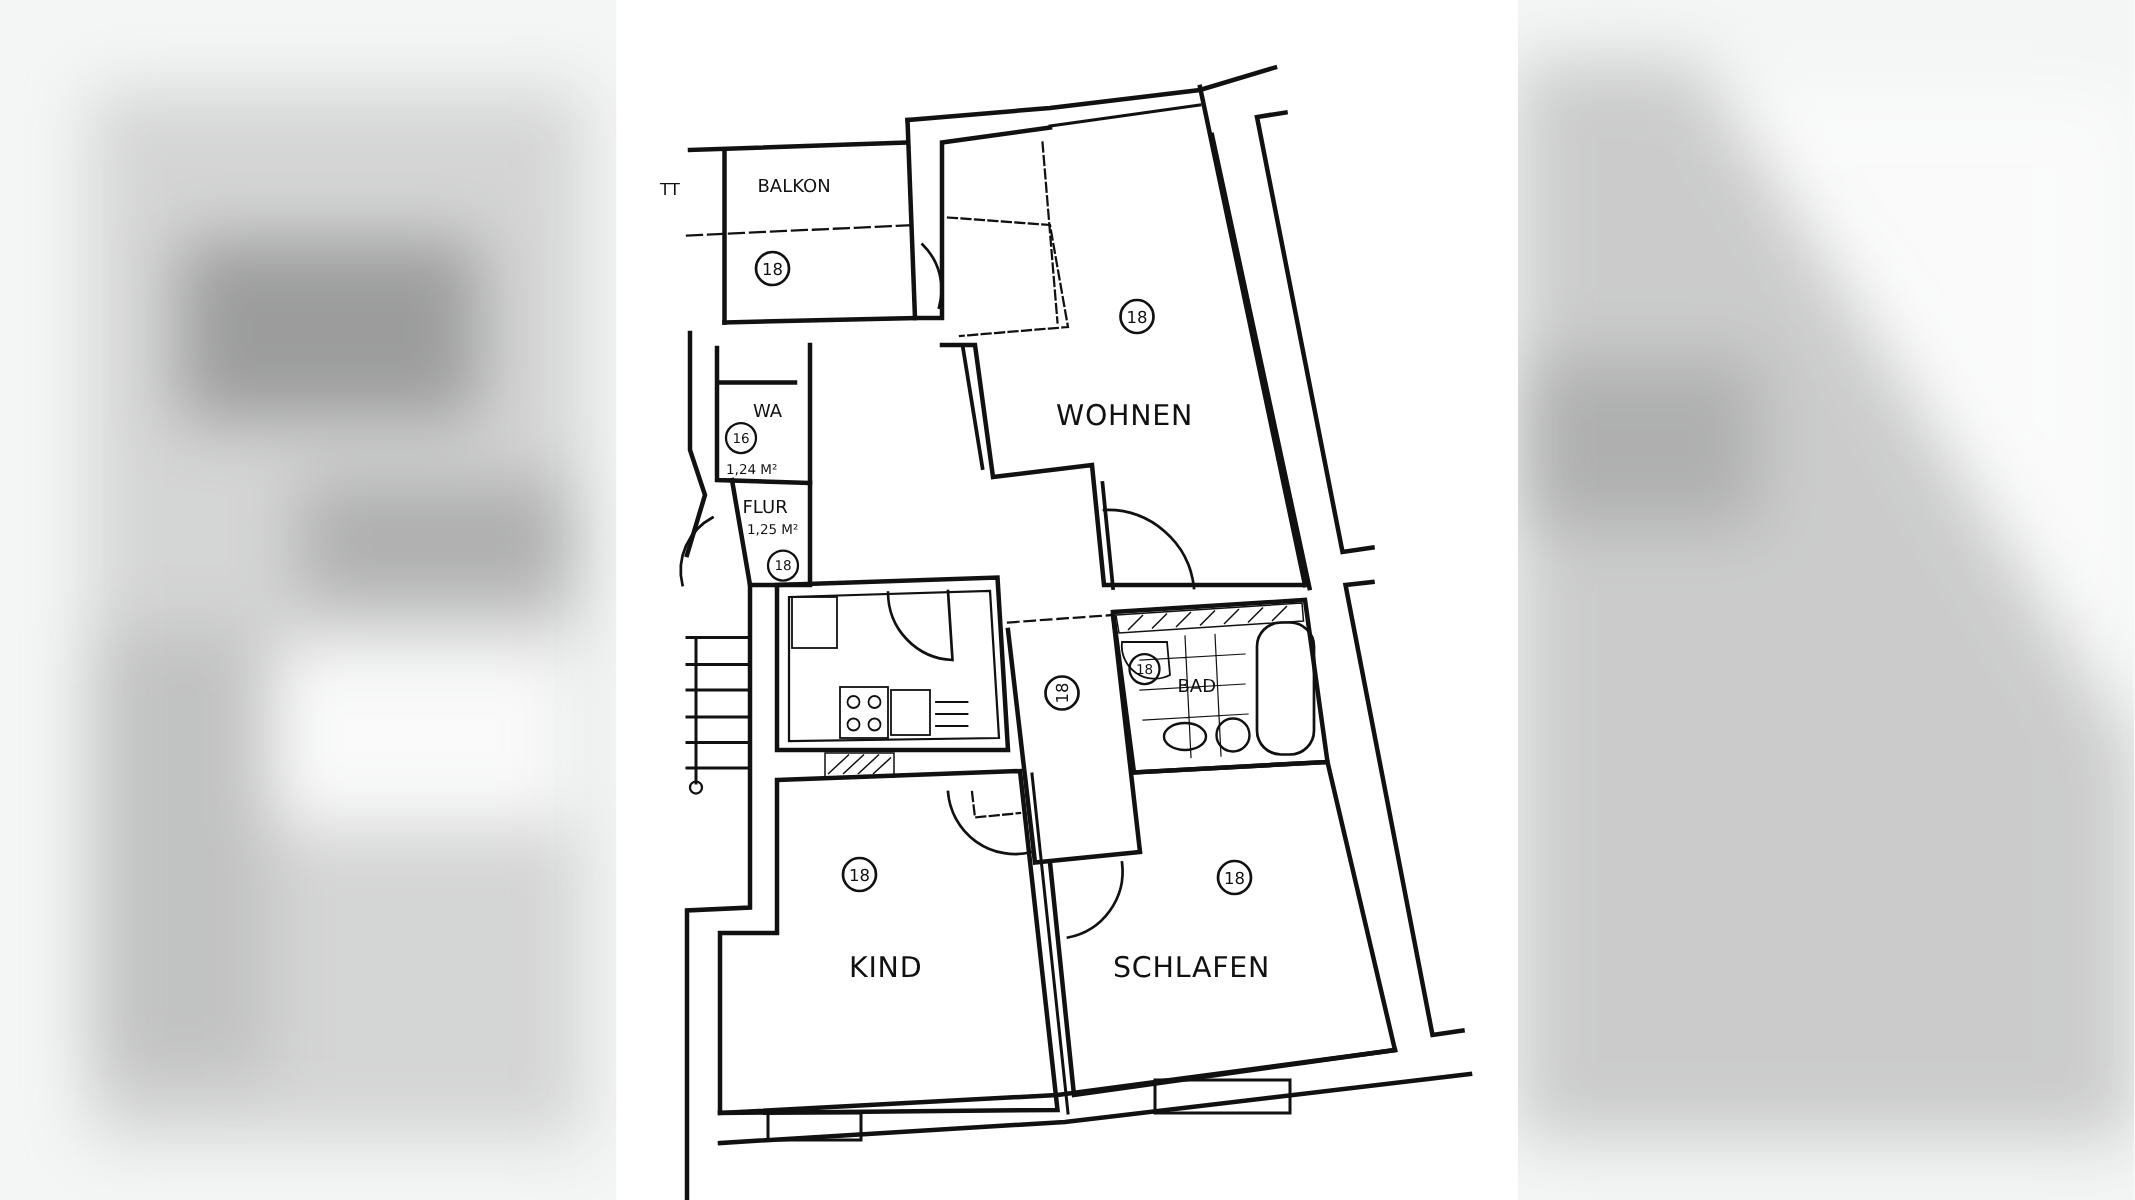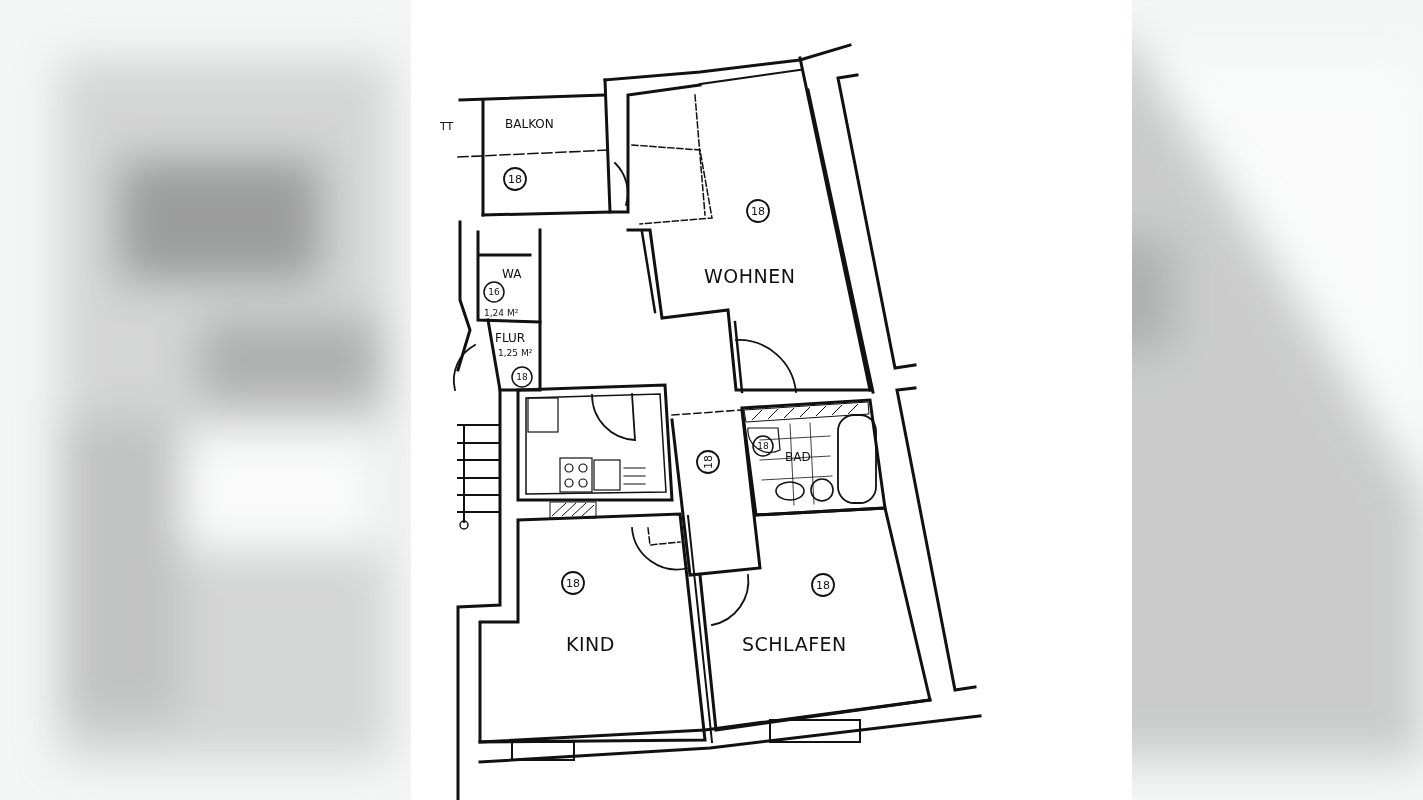--- a/index.html
+++ b/index.html
@@ -9,21 +9,21 @@
     font-family: "Liberation Sans", sans-serif;
   }
   .blur-side {
     position: absolute; top: 0; height: 800px; overflow: hidden;
     background: #f4f5f5;
   }
   .blur-side svg { filter: blur(22px); opacity: 0.55; }
   #blur-left { left: 0; width: 411px; }
   #blur-right { left: 1012px; width: 411px; }
   #plan-panel {
-    position: absolute; left: 411px; top: 0; width: 721px; height: 800px;
+    position: absolute; left: 411px; top: 0; width: 601px; height: 800px;
     background: #ffffff; overflow: hidden;
   }
   #plan-panel svg { position: absolute; left: 0; top: 0; }
   .lbl { font-family: "DejaVu Sans", sans-serif; fill: #111; }
   .room-name { font-size: 19px; letter-spacing: 0.5px; }
   .small-name { font-size: 12px; }
   .tag { font-size: 11px; }
   .w { stroke: #111; fill: none; stroke-linecap: square; }
 </style>
 </head>

